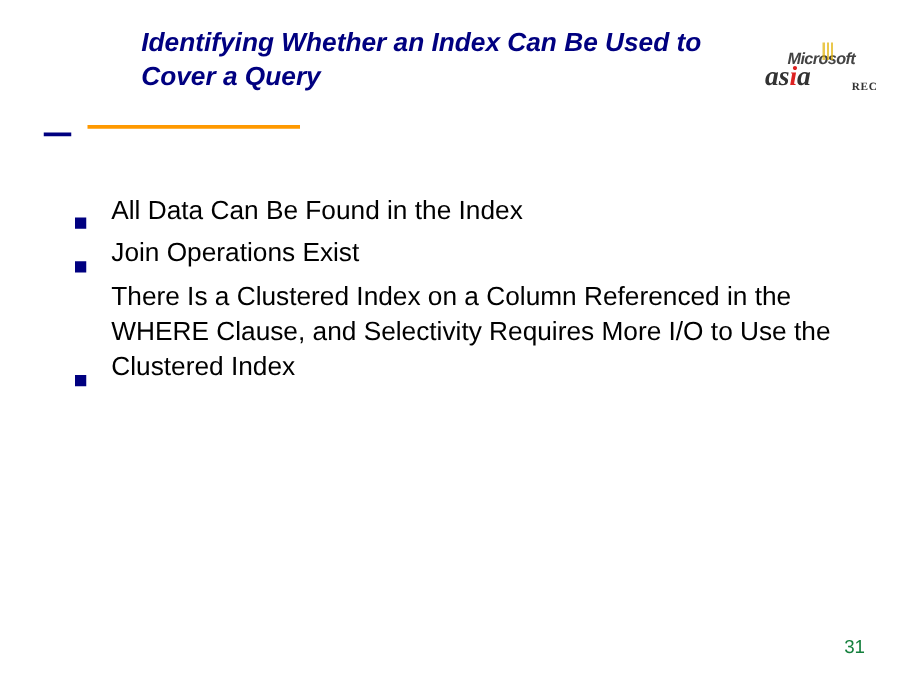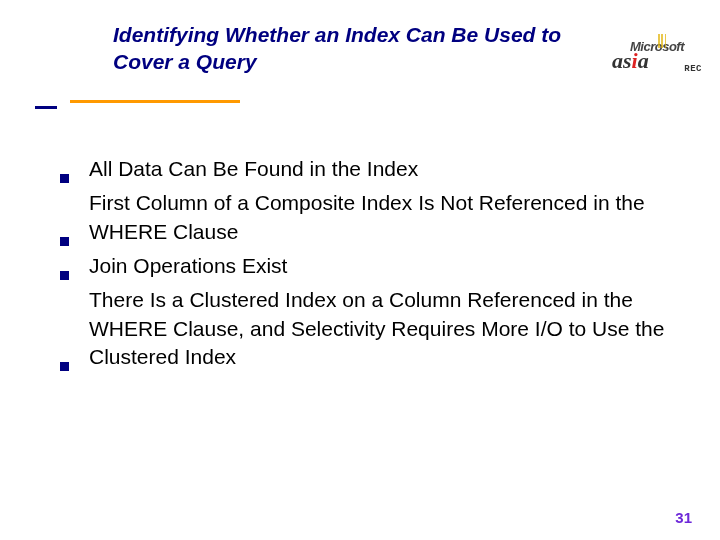--- a/index.html
+++ b/index.html
@@ -74,21 +74,21 @@
     background:
       linear-gradient(90deg, #e0b000 5%, transparent 5%, transparent 10%,
         #e0b000 10%, #e0b000 15%, transparent 15%, transparent 20%,
         #e0b000 20%, #e0b000 25%, transparent 25%);
     opacity: 0.7;
   }
   .rec {
     position: absolute;
     top: 24px;
     right: 0;
-    font-family: Liberation Mono, monospace;
+    font-family: Liberation Serif, serif;
     font-weight: bold;
     font-size: 9px;
     color: #333;
     letter-spacing: 0.5px;
   }
   .rule-group {
     position: absolute;
     top: 100px;
     left: 10px;
     width: 300px;
@@ -131,22 +131,21 @@
     line-height: 1.35;
     color: #000000;
     flex: 1;
   }
   .page-num {
     position: absolute;
     bottom: 14px;
     right: 28px;
     font-family: Verdana, sans-serif;
     font-size: 15px;
-    color: #6d28d9;
-    font-weight: bold;
+    color: #15803d;
   }
 </style>
 </head>
 <body>
 
 <div class="slide">
 
   <div class="header-area">
     <div class="title">Identifying Whether an Index Can Be Used to Cover a Query</div>
 
@@ -163,24 +162,20 @@
     <div class="rule-navy"></div>
   </div>
 
   <div class="content">
     <div class="bullet-row">
       <div class="bullet"></div>
       <div class="bullet-text">All Data Can Be Found in the Index</div>
     </div>
     <div class="bullet-row">
       <div class="bullet"></div>
-      <div class="bullet-text">First Column of a Composite Index Is Not Referenced in the WHERE Clause</div>
-    </div>
-    <div class="bullet-row">
-      <div class="bullet"></div>
       <div class="bullet-text">Join Operations Exist</div>
     </div>
     <div class="bullet-row">
       <div class="bullet"></div>
       <div class="bullet-text">There Is a Clustered Index on a Column Referenced in the WHERE Clause, and Selectivity Requires More I/O to Use the Clustered Index</div>
     </div>
   </div>
 
   <div class="page-num">31</div>
 </div>

